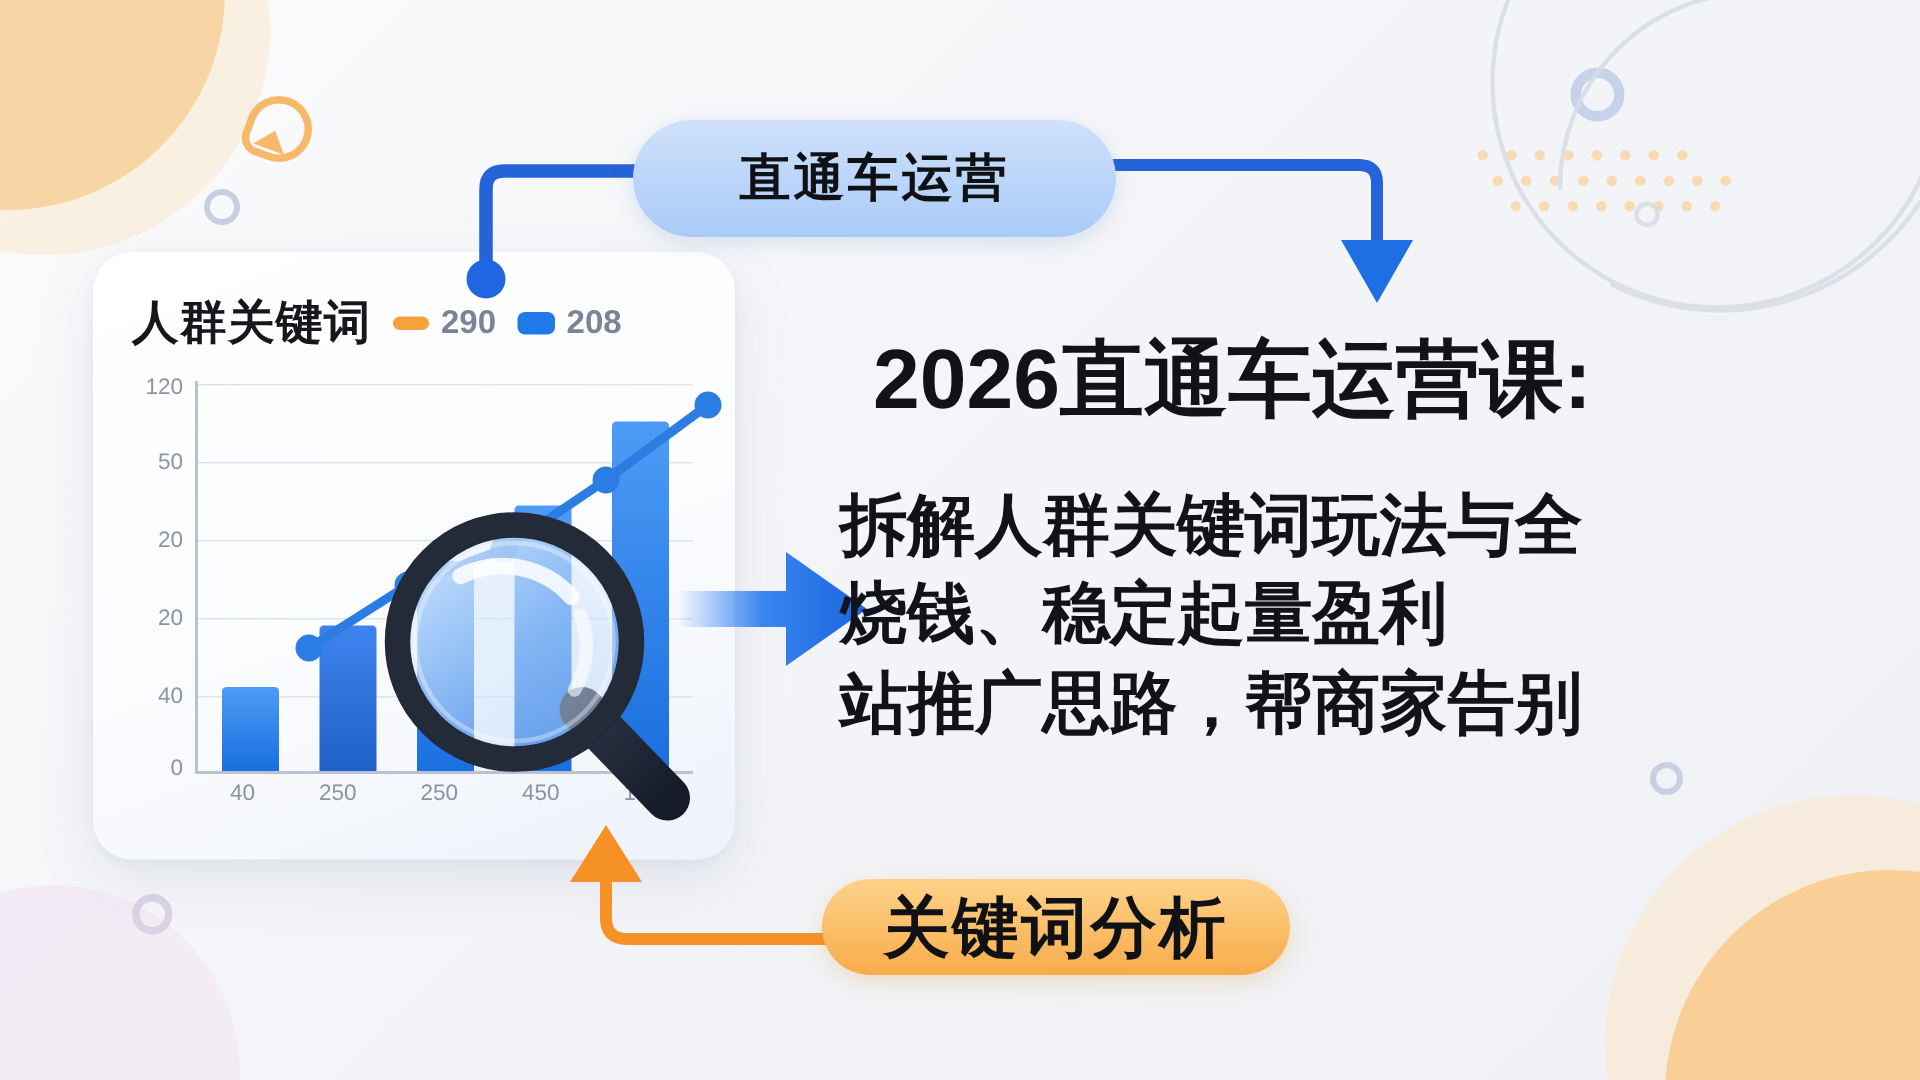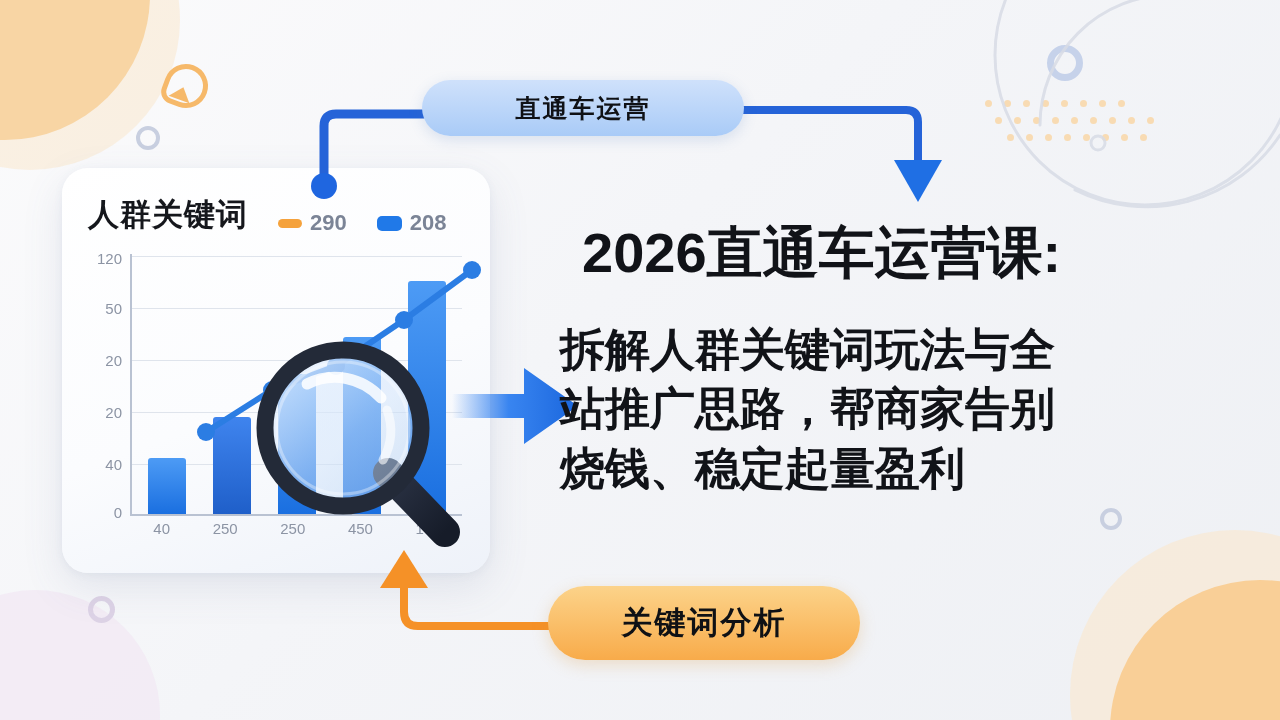--- a/index.html
+++ b/index.html
@@ -99,22 +99,22 @@
     width: 428px; height: 405px;
     background: linear-gradient(160deg, #ffffff 0%, #fbfcfe 55%, #eef2f9 100%);
     border-radius: 26px;
     box-shadow: 0 14px 40px rgba(90,110,150,.13), 0 2px 8px rgba(90,110,150,.07);
   }
   .chart-head {
     position: absolute;
     left: 26px; top: 26px;
     right: 18px;
     display: flex;
-    align-items: flex-end;
-    gap: 30px;
+    align-items: center;
+    gap: 14px;
   }
   .chart-title {
     font-size: 31px;
     font-weight: 700;
     color: #15171c;
     letter-spacing: 1px;
     white-space: nowrap;
   }
   .legend { display: flex; align-items: center; gap: 8px; }
   .legend-swatch-line { width: 24px; height: 9px; border-radius: 5px; background: #f5a23c; }
@@ -183,29 +183,29 @@
     display: flex;
     align-items: center;
     justify-content: center;
     border-radius: 40px;
     font-weight: 700;
     color: #0f1115;
     letter-spacing: 2px;
   }
   .pill-blue {
     left: 422px; top: 80px;
-    width: 322px; height: 56px;
-    font-size: 25px;
+    width: 322px; height: 78px;
+    font-size: 34px;
     background: linear-gradient(180deg, #cfe1fb 0%, #a9cbf7 100%);
     box-shadow: 0 4px 14px rgba(80,120,190,.18);
   }
   .pill-orange {
     left: 548px; top: 586px;
-    width: 312px; height: 74px;
-    font-size: 31px;
+    width: 312px; height: 64px;
+    font-size: 44px;
     background: linear-gradient(180deg, #fcd38a 0%, #f8ab4a 100%);
     box-shadow: 0 5px 16px rgba(220,150,60,.25);
   }
 
   .connector { position: absolute; overflow: visible; }
   .conn-left   { left: 296px; top: 92px;  width: 150px; height: 100px; }
   .conn-right  { left: 736px; top: 96px;  width: 210px; height: 110px; }
   .conn-bottom { left: 352px; top: 556px; width: 230px; height: 100px; }
   .arrow-right { left: 452px; top: 358px; width: 130px; height: 96px; }
 
@@ -394,17 +394,17 @@
     </defs>
     <polygon points="0,36 72,36 72,10 126,48 72,86 72,60 0,60" fill="url(#arrGrad)"></polygon>
   </svg>
 
   <div class="pill pill-blue">直通车运营</div>
   <div class="pill pill-orange">关键词分析</div>
 
   <div class="headline">2026直通车运营课:</div>
   <div class="subcopy">
     <div>拆解人群关键词玩法与全</div>
+    <div>烧钱、稳定起量盈利</div>
     <div>站推广思路，帮商家告别</div>
-    <div>烧钱、稳定起量盈利</div>
   </div>
 
 </div>
 
 </body></html>

